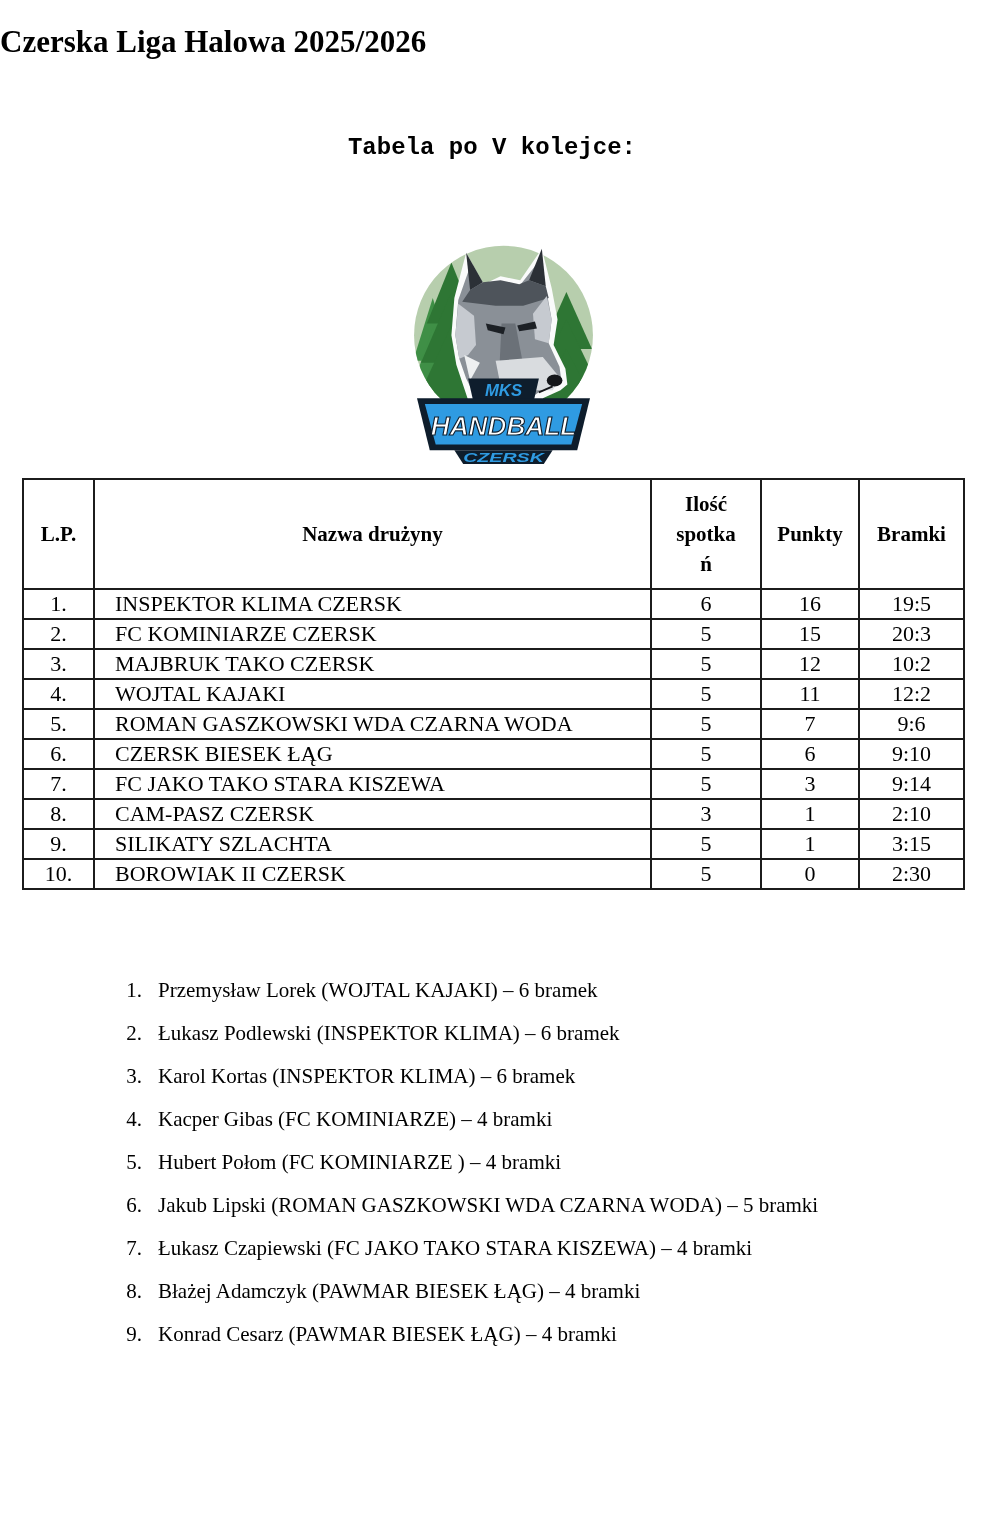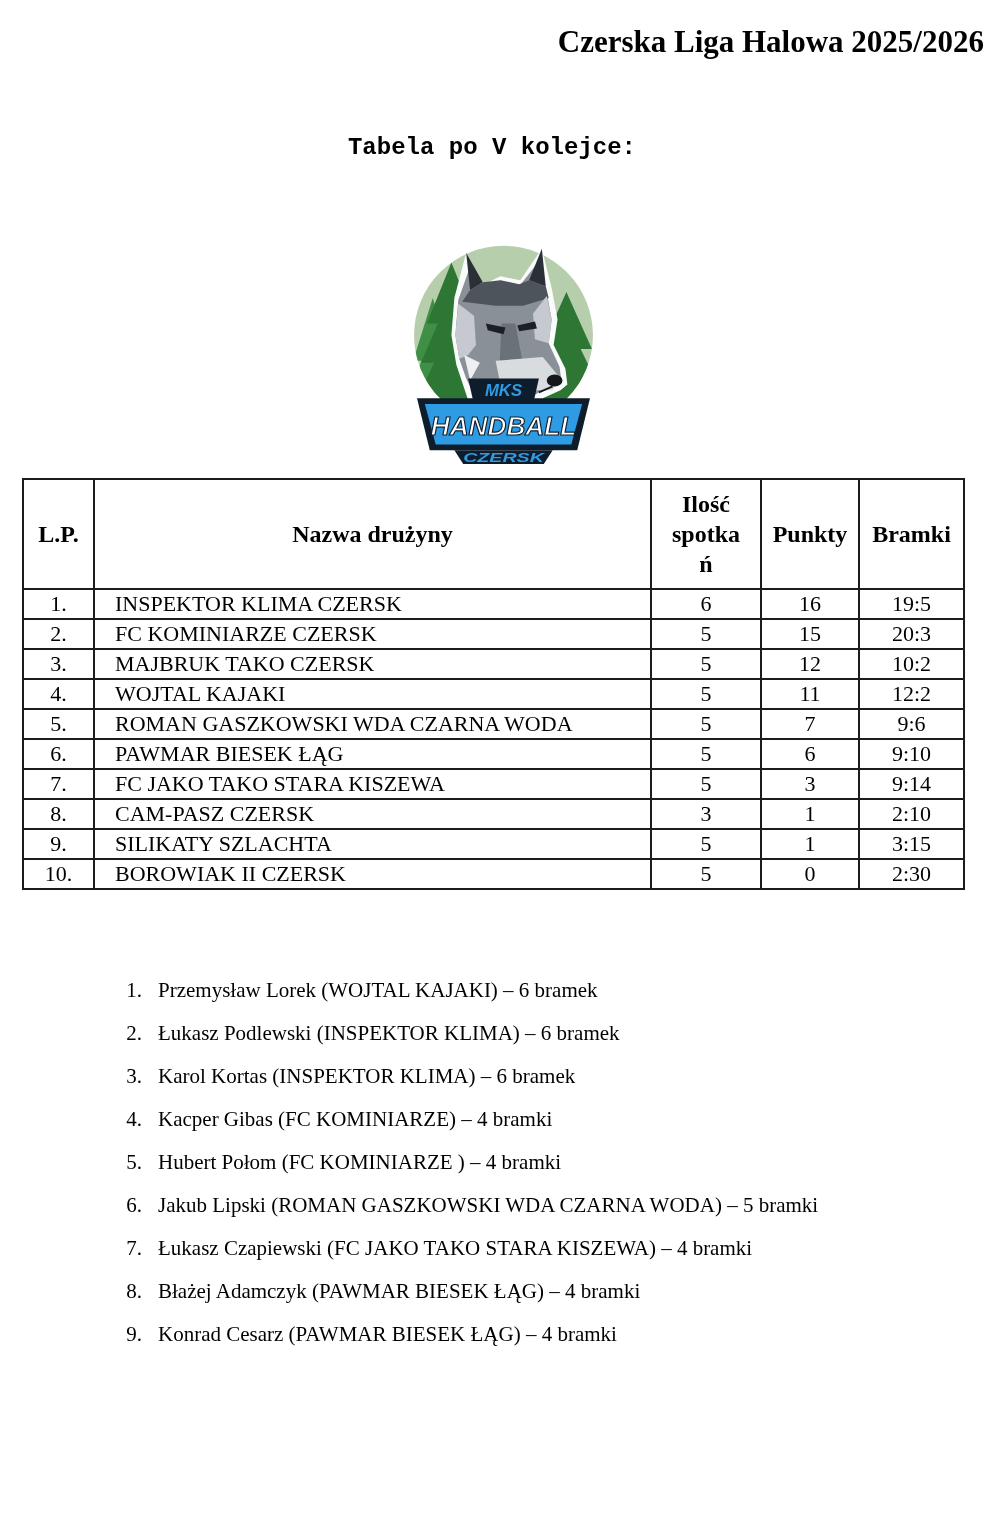--- a/index.html
+++ b/index.html
@@ -2,40 +2,40 @@
 <html><head>
 <meta charset="utf-8">
 <style>
   html,body { margin:0; padding:0; background:#ffffff; }
   .page {
     width:984px; height:1519px; background:#ffffff; color:#000;
     font-family:"Liberation Serif","DejaVu Serif",serif;
     position:relative; overflow:hidden;
   }
   .doc-title {
-    margin:0; padding-top:24px; text-align:right;
+    margin:0; padding-top:24px; text-align:left;
     font-size:31px; line-height:36px; font-weight:bold;
   }
   .section-heading {
     margin:0; text-align:center; font-size:24px; line-height:27px; font-weight:bold;font-family:Liberation Mono, monospace;
   }
   .heading-table { margin-top:74px; }
   .heading-scorers { margin-top:93px; }
   .logo-wrap { margin-top:76px; display:flex; justify-content:center;margin-left:22px; }
   .logo-wrap svg { display:block; }
 
   table.standings {
     border-collapse:collapse; table-layout:fixed;
     margin:12px 0 0 22px; width:941px;
   }
   .standings th, .standings td {
     border:2px solid #1c1c1c; overflow:hidden;
   }
   .standings th {
-    font-size:24px; font-weight:bold; text-align:center; vertical-align:middle;
+    font-size:21px; font-weight:bold; text-align:center; vertical-align:middle;
     height:104px; padding:2px 3px;
   }
   .standings th.c-games { white-space:pre-line; line-height:30px; }
   .standings td {
     font-size:22px; line-height:26px; height:26px; padding:1px 3px;
     text-align:center; vertical-align:middle;
   }
   .standings td.c-team { text-align:left; padding-left:20px; }
 
   ol.scorers {
@@ -168,21 +168,21 @@
         </tr>
         <tr>
           <td class="c-lp">5.</td>
           <td class="c-team">ROMAN GASZKOWSKI WDA CZARNA WODA</td>
           <td class="c-games">5</td>
           <td class="c-points">7</td>
           <td class="c-goals">9:6</td>
         </tr>
         <tr>
           <td class="c-lp">6.</td>
-          <td class="c-team">PAWMAR BIESEK ŁĄG</td>
+          <td class="c-team">CZERSK BIESEK ŁĄG</td>
           <td class="c-games">5</td>
           <td class="c-points">6</td>
           <td class="c-goals">9:10</td>
         </tr>
         <tr>
           <td class="c-lp">7.</td>
           <td class="c-team">FC JAKO TAKO STARA KISZEWA</td>
           <td class="c-games">5</td>
           <td class="c-points">3</td>
           <td class="c-goals">9:14</td>

